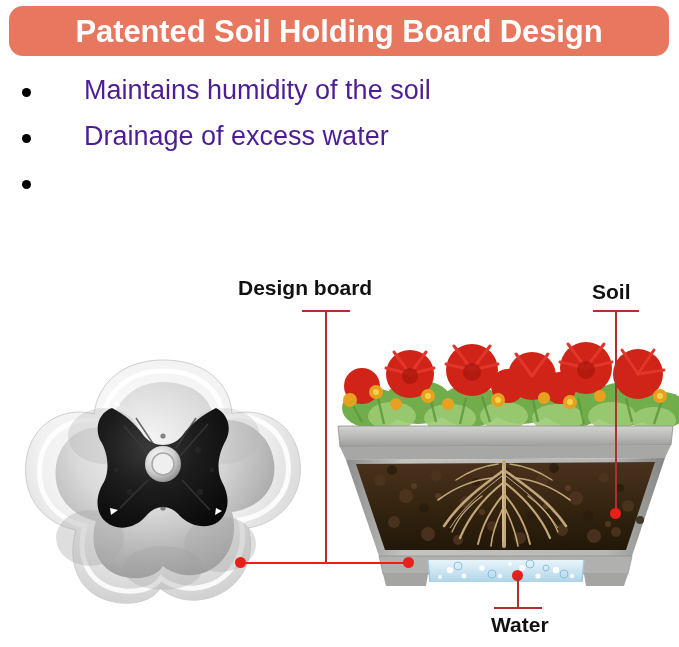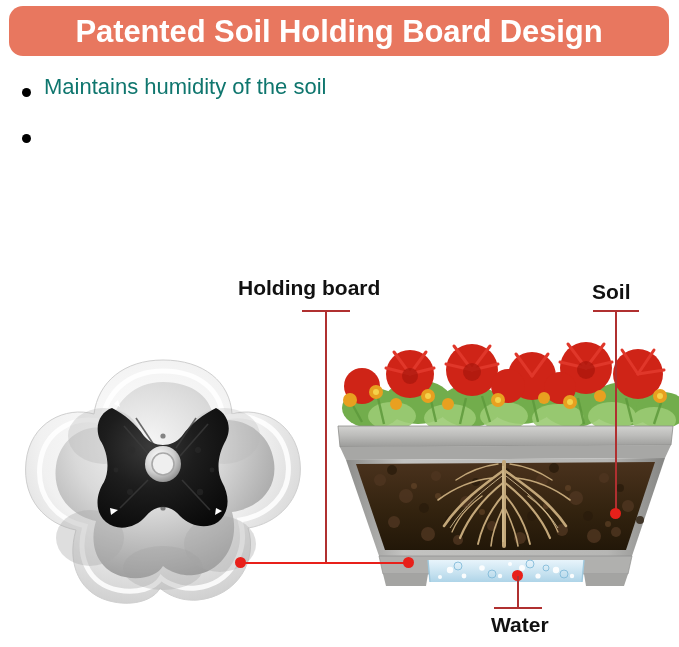--- a/index.html
+++ b/index.html
@@ -58,24 +58,25 @@
   .bullet-dot {
     width: 9px;
     height: 9px;
     border-radius: 50%;
     background: #000000;
     margin-top: 14px;
     margin-right: 13px;
     flex: 0 0 auto;
   }
   .bullet-text {
-    font-size: 22px;
-    color: #0f766e;
+    font-size: 27px;
+    color: #4c1d95;
     line-height: 1.22;
     white-space: nowrap;
+    margin-left: 40px;
   }
 
   
   .callout-label {
     position: absolute;
     font-size: 21px;
     font-weight: bold;
     color: #111111;
     white-space: nowrap;
   }
@@ -141,20 +142,24 @@
 <div id="page">
 
   <div class="banner">
     <div class="banner-title">Patented Soil Holding Board Design</div>
   </div>
 
   <div class="bullets">
     <div class="bullet-row">
       <span class="bullet-dot"></span>
       <span class="bullet-text">Maintains humidity of the soil</span>
+    </div>
+    <div class="bullet-row">
+      <span class="bullet-dot"></span>
+      <span class="bullet-text">Drainage of excess water</span>
     </div>
     <div class="bullet-row">
       <span class="bullet-dot"></span>
     </div>
   </div>
 
   <div id="product-left">
     <svg class="clover-svg" viewBox="0 0 310 258" xmlns="http://www.w3.org/2000/svg">
       <defs>
         <radialGradient id="potOuter" cx="45%" cy="35%" r="72%">
@@ -481,21 +486,21 @@
             <circle cx="232" cy="244" r="4"></circle>
           <circle cx="214" cy="238" r="3"></circle>
         </g>
       </g>
 
       <path d="M96 230 L 98 252" stroke="#9fc8dd" stroke-width="1.4" fill="none"></path>
       <path d="M252 230 L 250 252" stroke="#9fc8dd" stroke-width="1.4" fill="none"></path>
     </svg>
   </div>
 
-  <div class="callout-label" id="label-holding-board">Holding board</div>
+  <div class="callout-label" id="label-holding-board">Design board</div>
   <div class="leader" id="hb-cap"></div>
   <div class="leader" id="hb-stem"></div>
   <div class="leader" id="hb-run"></div>
   <div class="dot" id="hb-dot-l"></div>
   <div class="dot" id="hb-dot-r"></div>
 
   <div class="callout-label" id="label-soil">Soil</div>
   <div class="leader" id="soil-cap"></div>
   <div class="leader" id="soil-stem"></div>
   <div class="dot" id="soil-dot"></div>

